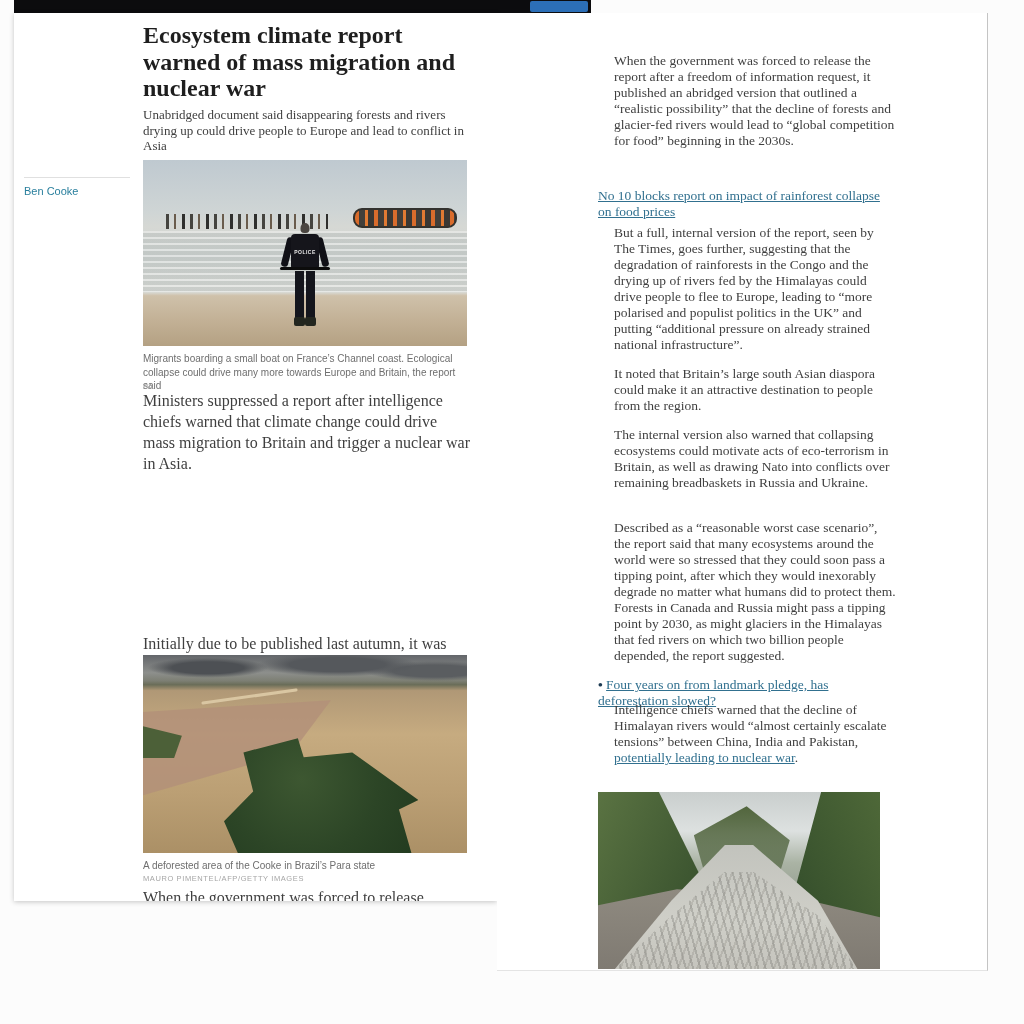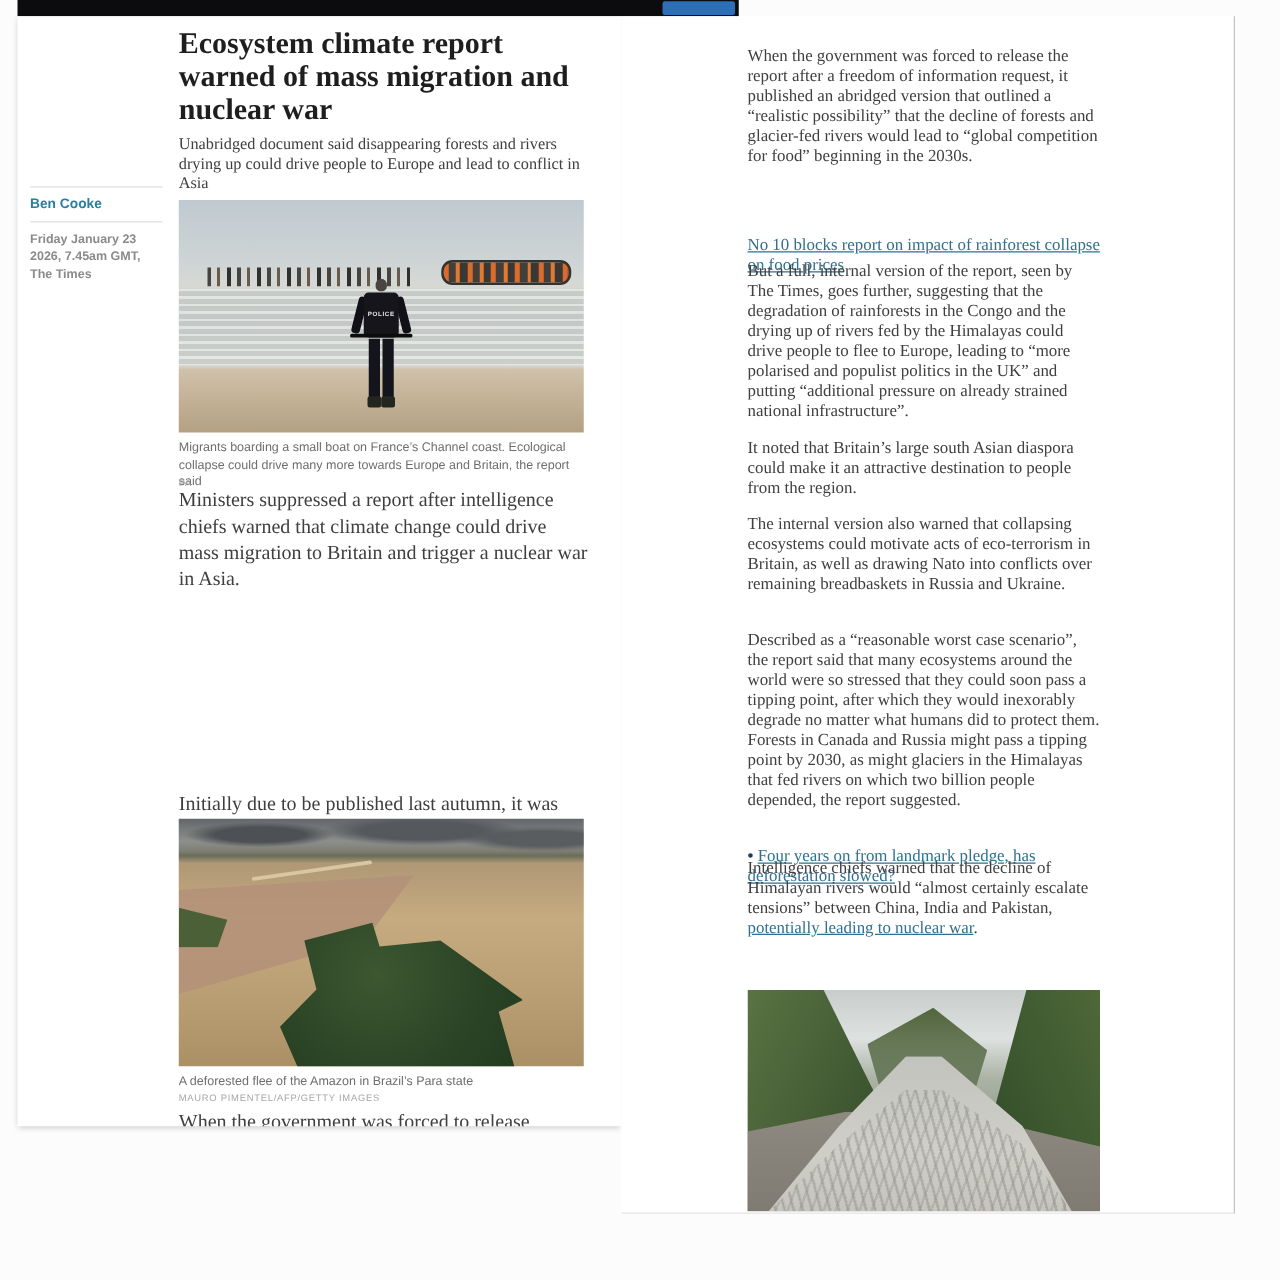--- a/index.html
+++ b/index.html
@@ -16,22 +16,22 @@
   .left-page{left:14px;top:13px;width:483px;height:888px;background:#fff;
     overflow:hidden;box-shadow:0 1px 5px rgba(0,0,0,.22);}
   .headline{position:absolute;left:129px;top:9px;width:334px;margin:0;
     font-size:24px;line-height:26.5px;font-weight:700;color:#1e1e1e;}
   .standfirst{position:absolute;left:129px;top:94px;width:330px;margin:0;
     font-size:13px;line-height:15.5px;color:#404040;}
   .badge-row{position:absolute;left:131px;top:130px;display:flex;align-items:flex-end;gap:5px;margin-top:32px;}
   .badge-dot{width:5px;height:5px;border-radius:50%;background:var(--badge,#a64227);}
   .badge-txt{font-family:"Liberation Sans",sans-serif;font-size:8px;font-weight:700;
     letter-spacing:1.5px;color:var(--badge,#a64227);}
-  .rail{position:absolute;left:10px;top:136px;width:106px;
-    font-family:"Liberation Sans",sans-serif;font-weight:bold;}
+  .rail{position:absolute;left:10px;top:164px;width:106px;
+    font-family:"Liberation Sans",sans-serif;}
   .rail .byline{display:block;border-top:1px solid #e0e0e0;padding:7px 0 8px;
     font-size:11px;color:var(--byline,#297f9d);text-decoration:none;}
   .rail .dateline{display:block;border-top:1px solid #e0e0e0;padding-top:7px;
     font-size:10px;line-height:14px;color:#8a8a8a;}
   .body-p{position:absolute;left:129px;width:330px;margin:0;
     font-size:16px;line-height:21px;color:#3f3f3f;}
   .caption{position:absolute;left:129px;width:332px;
     font-family:"Liberation Sans",sans-serif;font-size:10px;line-height:13.5px;color:#6e6e6e;}
   .credit{position:absolute;left:129px;width:332px;
     font-family:"Liberation Sans",sans-serif;font-size:7.5px;letter-spacing:.6px;color:#a6a6a6;}
@@ -80,21 +80,21 @@
     background:#d9c6a2;border-radius:2px;}
   .forest{position:absolute;left:25%;top:42%;width:60%;height:60%;
     background:radial-gradient(circle at 40% 35%,#3d5731,#2c4526 55%,#223a1f);
     clip-path:polygon(10% 12%,38% 0,41% 16%,66% 12%,100% 52%,90% 60%,97% 100%,8% 100%,0 70%,15% 45%);}
   .forest2{position:absolute;left:0;top:36%;width:12%;height:16%;
     background:#4c6038;clip-path:polygon(0 0,100% 30%,80% 100%,0 100%);}
 
   
   .right-page{left:497px;top:13px;width:490px;height:957px;background:#fff;
     border-right:1px solid #c4c4c4;border-bottom:1px solid #e4e4e4;overflow:hidden;}
-  .r-p{position:absolute;left:101px;width:283px;margin:0;
+  .r-p{position:absolute;left:101px;width:283px;margin:16px;
     font-size:13.5px;line-height:16px;color:#3f3f3f;}
   .r-link{color:var(--link,#31708f);text-decoration:underline;cursor:pointer;}
   .block-link{position:absolute;left:101px;width:283px;
     font-size:13.5px;line-height:16px;margin-top:25px;}
   .bullet-row{position:absolute;left:101px;width:283px;font-size:13.5px;line-height:16px;}
   .bullet{color:#1d3b53;font-weight:700;}
 
   
   .photo3{position:absolute;left:101px;top:779px;width:282px;height:177px;overflow:hidden;
     background:linear-gradient(#c9cecd 0%,#dde1e0 22%,#aab3a4 40%,#9aa395 55%,#b0aea6 70%);}
@@ -130,21 +130,20 @@
 
   <p class="standfirst">Unabridged document said disappearing forests and rivers drying up could drive people to Europe and lead to conflict in Asia</p>
 
   <div class="badge-row">
     <span class="badge-dot"></span>
     <span class="badge-txt">NEW</span>
   </div>
 
   <div class="rail">
     <a class="byline">Ben Cooke</a>
-    <span class="dateline">Friday January 23 2026, 7.45am GMT, The Times</span>
   </div>
 
   <div class="photo1">
     <div class="sea-streaks"></div>
     <div class="crowd"></div>
     <div class="boat"></div>
     <div class="officer">
       <div class="head"></div>
       <div class="arm l"></div>
       <div class="arm r"></div>
@@ -164,21 +163,21 @@
   <p class="body-p" style="top:377px">Ministers suppressed a report after intelligence chiefs warned that climate change could drive mass migration to Britain and trigger a nuclear war in Asia.</p>
   <p class="body-p" style="top:620px">Initially due to be published last autumn, it was blocked by No 10 for being too negative.</p>
 
   <div class="photo2">
     <div class="clouds"></div>
     <div class="field-light"></div>
     <div class="road"></div>
     <div class="forest2"></div>
     <div class="forest"></div>
   </div>
-  <div class="caption" style="top:846px">A deforested flee of the Amazon in Brazil’s Para state</div>
+  <div class="caption" style="top:846px">A deforested area of the Cooke in Brazil’s Para state</div>
   <div class="credit" style="top:861px">MAURO PIMENTEL/AFP/GETTY IMAGES</div>
 
   <p class="body-p" style="top:874px">When the government was forced to release</p>
 </div>
 
 <div class="abs right-page">
 
   <p class="r-p" style="top:24px">When the government was forced to release the report after a freedom of information request, it published an abridged version that outlined a “realistic possibility” that the decline of forests and glacier-fed rivers would lead to “global competition for food” beginning in the 2030s.</p>
 
   <div class="block-link" style="top:150px">

